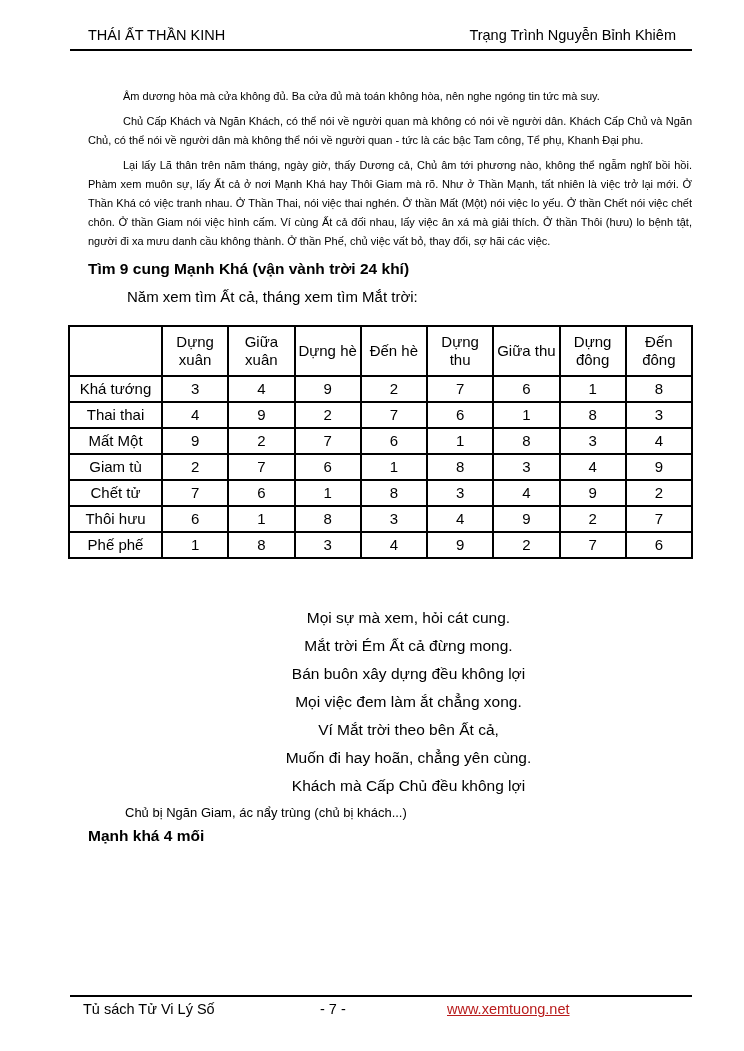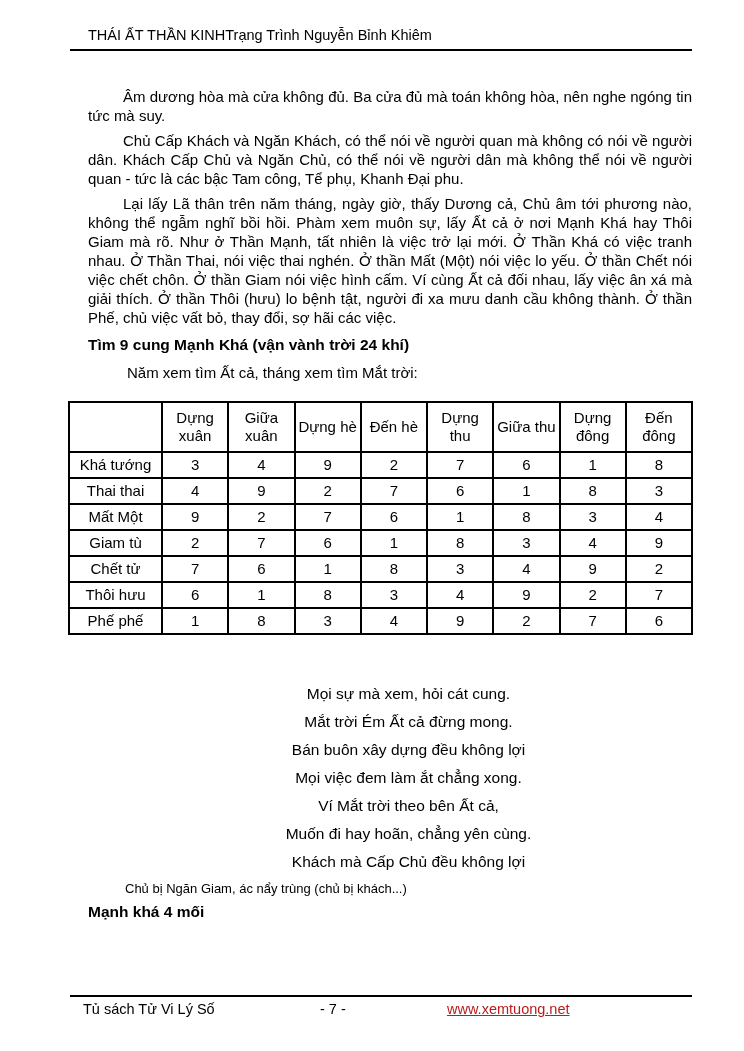--- a/index.html
+++ b/index.html
@@ -14,26 +14,27 @@
     font-family: "Liberation Sans", "DejaVu Sans", sans-serif;
     overflow: hidden;
   }
   .doc-header {
     padding-top: 27px;
     padding-bottom: 5px;
     border-bottom: 2px solid #000;
   }
   .doc-header-inner {
     display: flex;
+    justify-content: space-between;
     padding: 0 16px 0 18px;
     font-size: 14.5px;
     line-height: 17px;
   }
   .body-par {
-    font-size: 15px;
+    font-size: 11px;
     line-height: 19px;
     text-align: justify;
     text-indent: 35px;
     margin: 0 0 6px 18px;
   }
   .body-par.first { margin-top: 36px; }
   .sec-heading {
     font-size: 15.5px;
     font-weight: bold;
     line-height: 20px;

